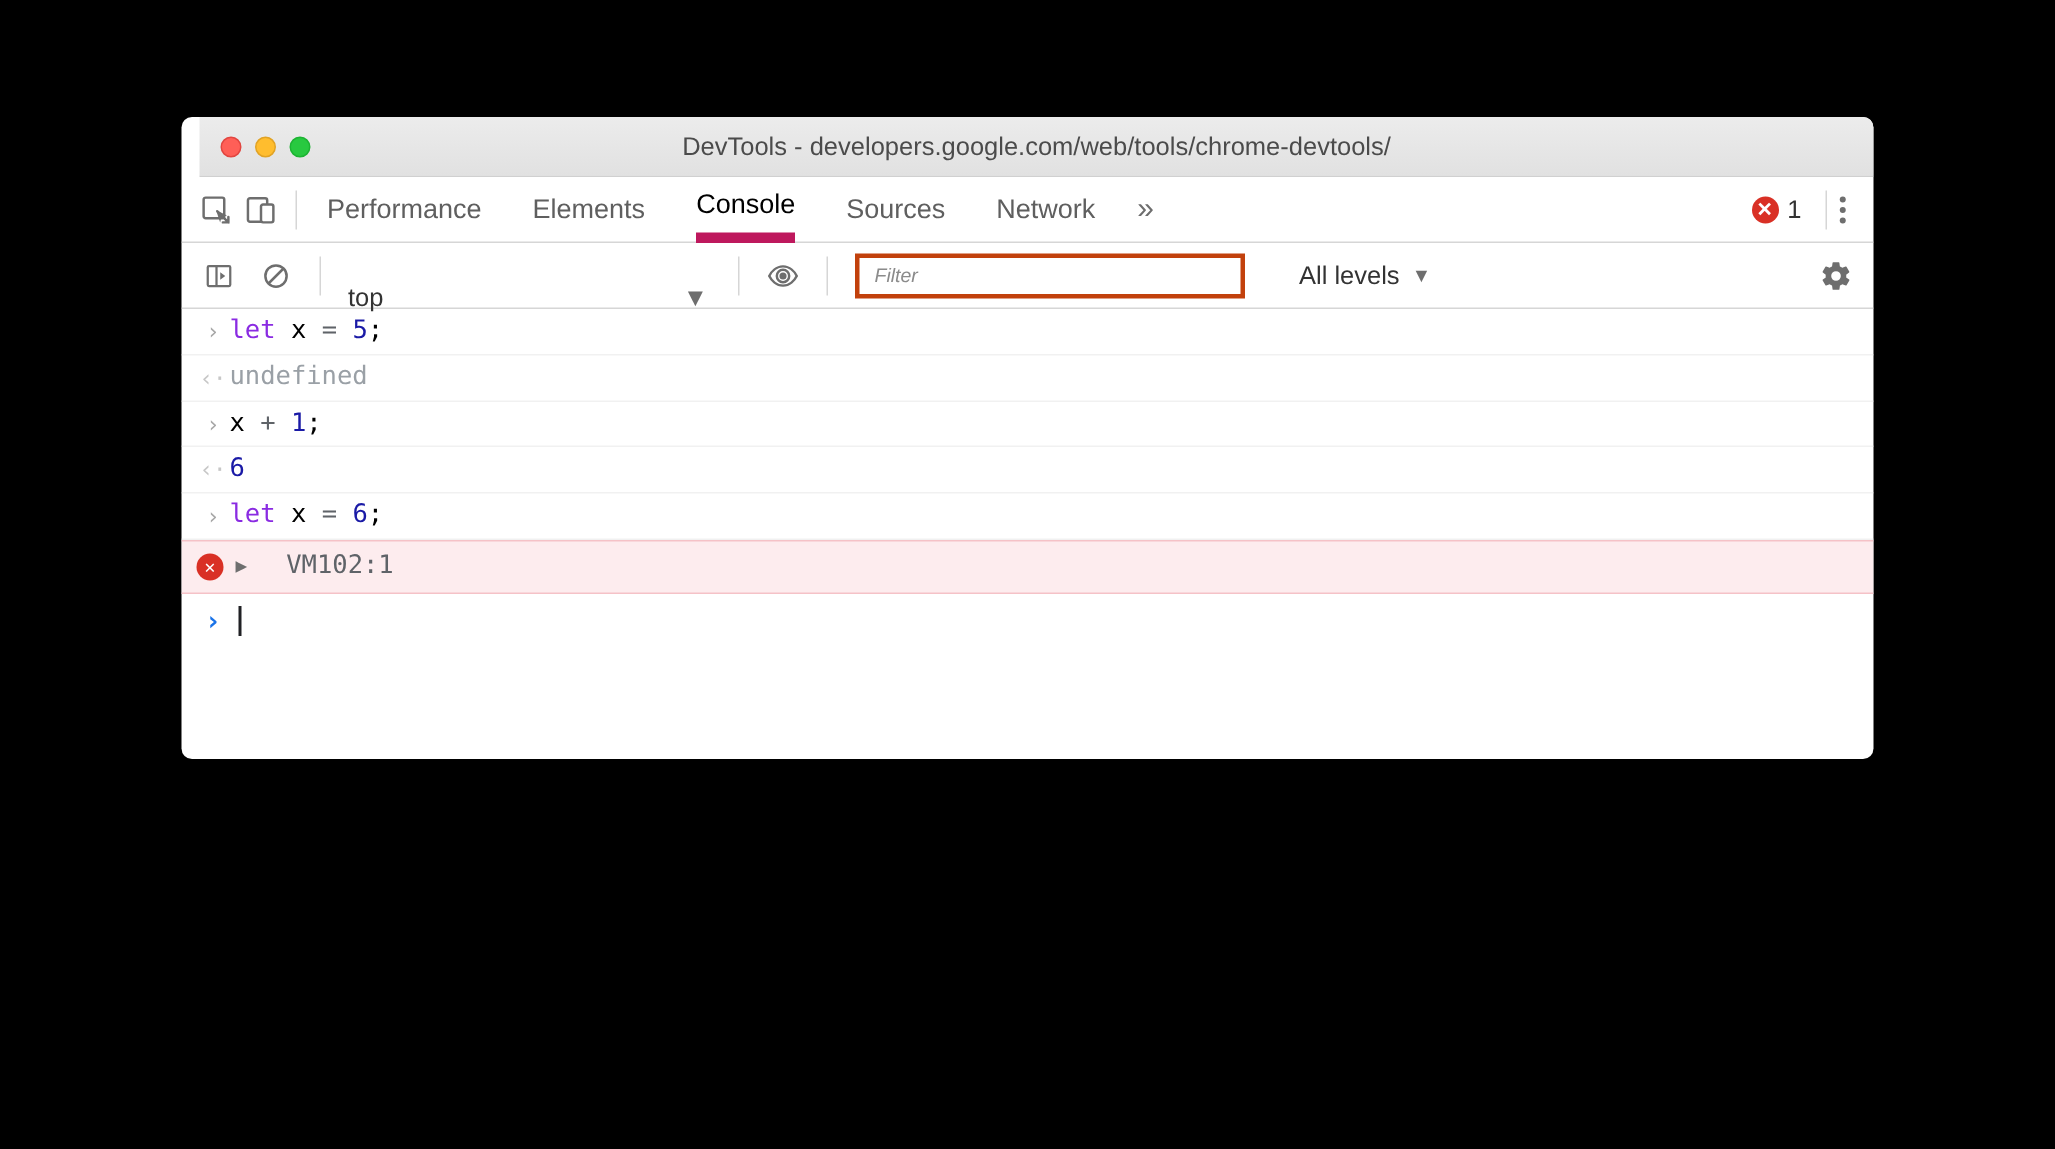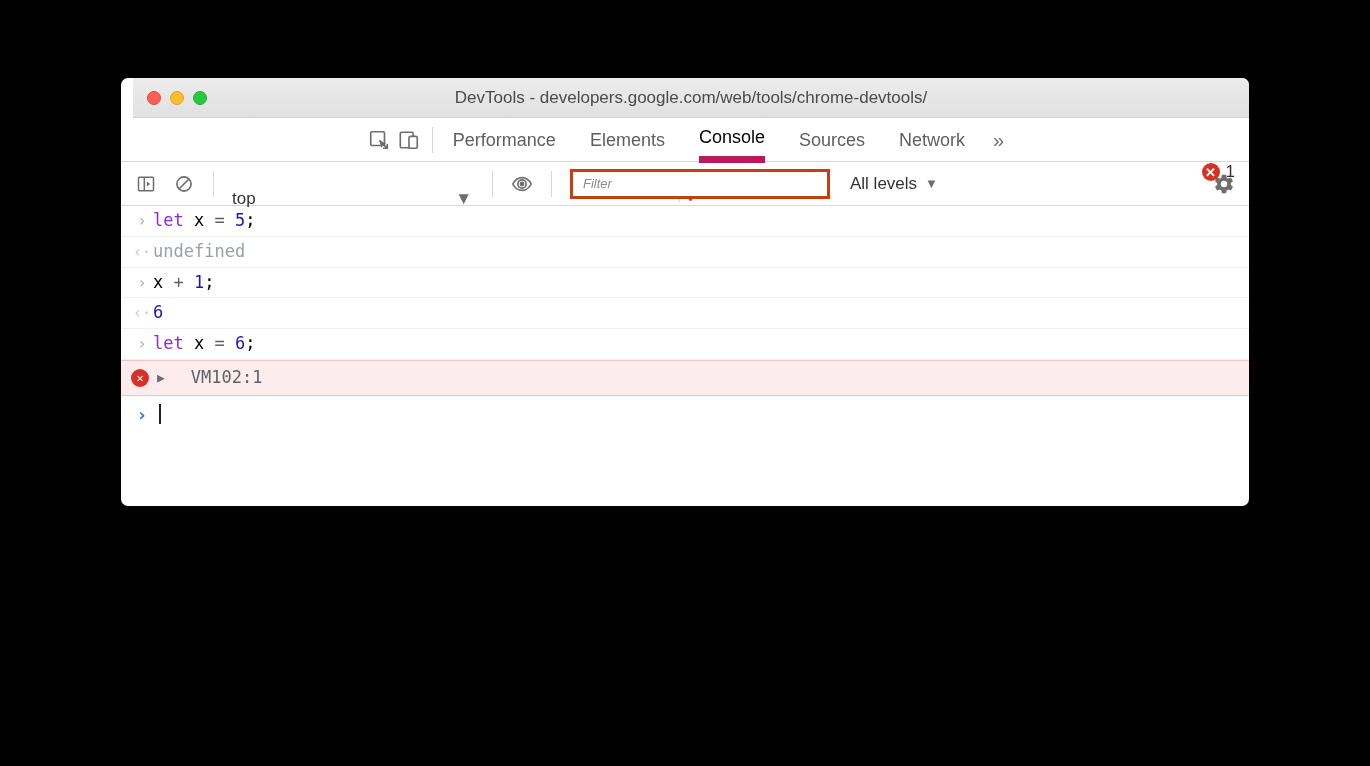--- a/index.html
+++ b/index.html
@@ -50,21 +50,20 @@
     left: 0; right: 0;
     pointer-events: none;
   }
   
   .tabs-row {
     height: 44px;
     border-bottom: 1px solid #d6d6d6;
     display: flex;
     align-items: center;
     padding: 0 10px 0 8px;
-    flex-direction: column;
   }
   .tabs-left {
     display: flex;
     align-items: center;
     gap: 0px;
     flex: 1;
   }
   .icon-btn {
     width: 30px;
     height: 30px;
@@ -167,21 +166,21 @@
     font-style: italic;
   }
   .filter-input::placeholder { color:#8b8b8b; }
   .levels {
     display: flex;
     align-items: center;
     gap: 8px;
     font-size: 17px;
     color: #333;
     cursor: pointer;
-    margin-left: 12px;
+    margin-left: 28px;
   }
   .spacer { flex: 1; }
   .gear {
     color: #6e6e6e;
     cursor: pointer;
   }
   
   .console {
     font-family: Menlo, Consolas, monospace;
     font-size: 17px;

